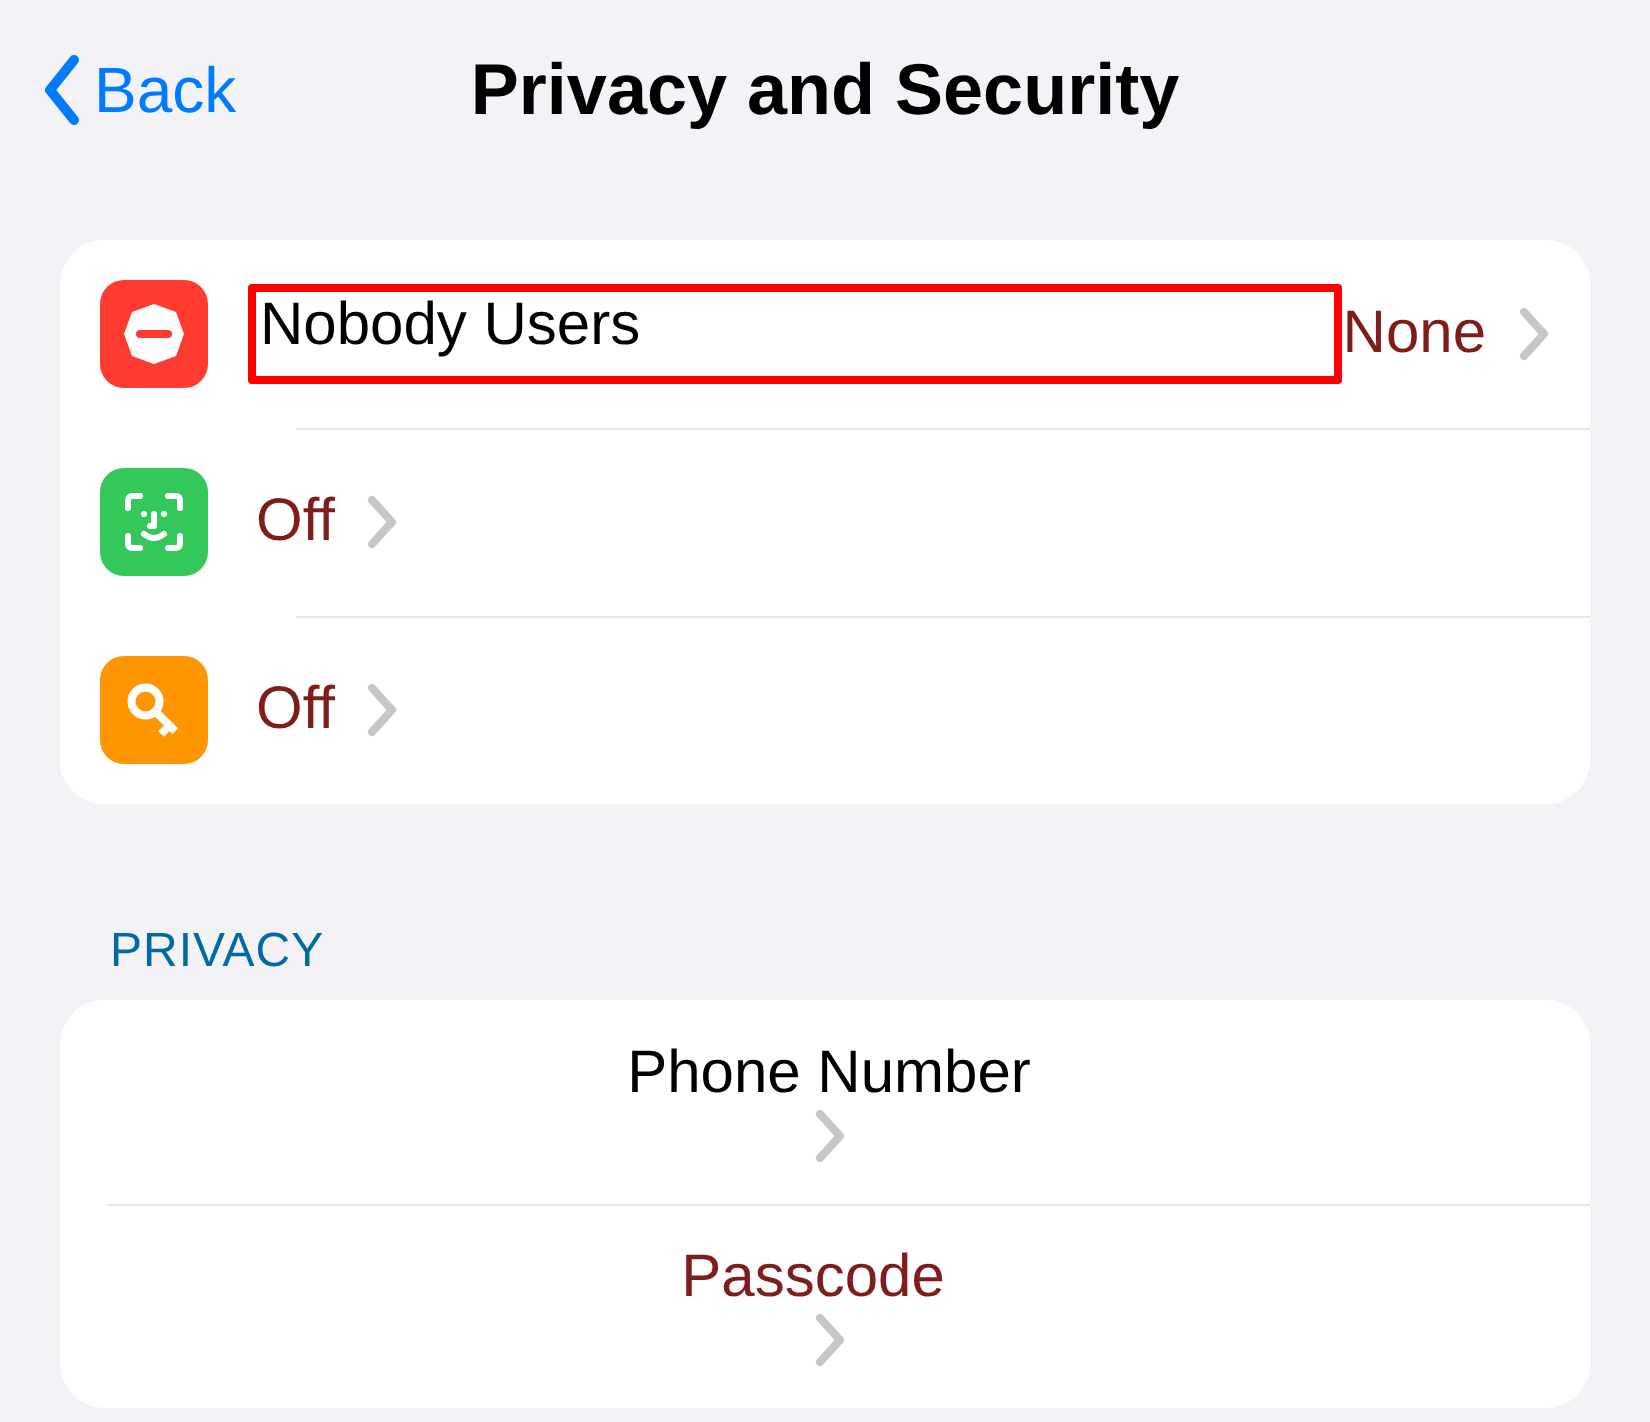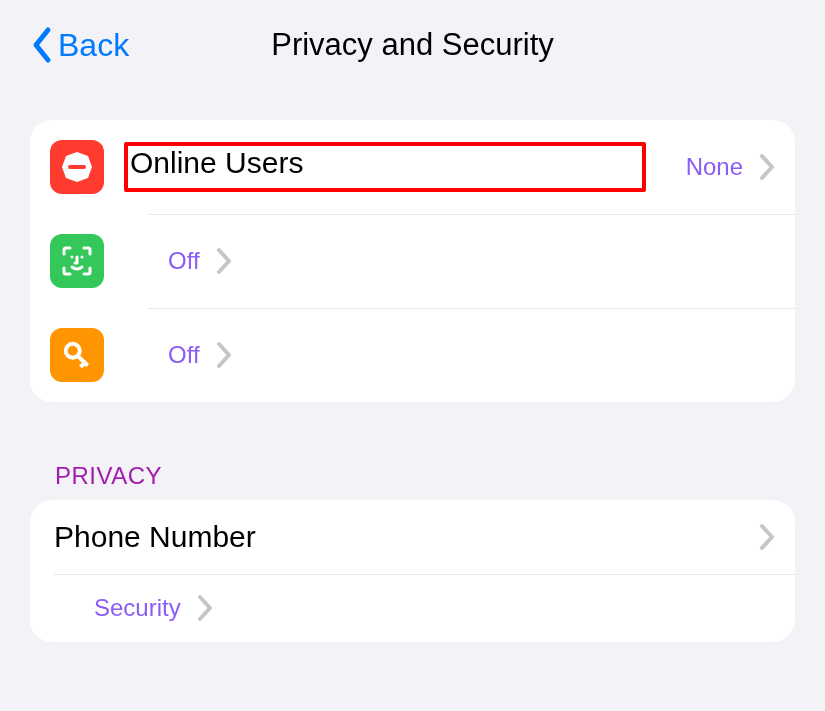--- a/index.html
+++ b/index.html
@@ -12,48 +12,48 @@
     font-family: -apple-system, "SF Pro Text", "Helvetica Neue", Arial, sans-serif;
     color: #000;
     overflow: hidden;
   }
 
   .nav {
     display: flex;
     align-items: center;
     height: 90px;
     position: relative;
-    padding: 0 22px;
+    padding: 0 11px;
   }
   .back {
     display: flex;
     align-items: center;
     color: #007aff;
     font-size: 32px;
     cursor: pointer;
     padding-left: 8px;
   }
   .back svg { margin-right: 6px; }
   .title {
     position: absolute;
     left: 50%;
     transform: translateX(-50%);
-    font-size: 31px;
-    font-weight: 400;
+    font-size: 36px;
+    font-weight: 700;
   }
 
   .group {
     margin: 30px 30px 0 30px;
     background: #ffffff;
     border-radius: 22px;
     overflow: hidden;
   }
   .section-header {
     margin: 60px 30px 10px 55px;
-    color: #a21caf;
+    color: #0369a1;
     font-size: 24px;
     letter-spacing: 0.5px;
   }
   .row {
     display: flex;
     align-items: center;
     padding: 20px 20px 20px 20px;
     cursor: pointer;
     position: relative;
   }
@@ -83,29 +83,28 @@
     font-size: 30px;
     flex: 1 1 auto;
   }
   .label.highlight {
     border: 4px solid #ff0000;
     padding: 0 6px 8px 2px;
     border-radius: 2px;
     margin-left: -4px;
   }
   .value {
-    font-size: 24px;
-    color: #8b5cf6;
+    font-size: 30px;
+    color: #7f1d1d;
     margin-right: 16px;
-    margin-left: 40px;
   }
   .chevron {
     flex-shrink: 0;
   }
-  .row.noicon { padding-left: 24px; }
+  .row.noicon { padding-left: 24px; flex-direction: column; }
 </style>
 </head>
 <body>
 
 <div class="nav">
   <div class="back">
     <svg width="22" height="38" viewBox="0 0 22 38" fill="none">
       <polyline points="18,4 6,19 18,34" stroke="#007aff" stroke-width="5" stroke-linecap="round" stroke-linejoin="round" fill="none"></polyline>
     </svg>
     <span>Back</span>
@@ -115,21 +114,21 @@
 
 <div class="group">
 
   <div class="row">
     <div class="icon-box" style="background:#ff3b30">
       <svg width="38" height="38" viewBox="0 0 38 38">
         <path d="M19 4 L30 8 L34 19 L30 30 L19 34 L8 30 L4 19 L8 8 Z" fill="#fff"></path>
         <rect x="10" y="17" width="18" height="4" rx="2" fill="#ff3b30"></rect>
       </svg>
     </div>
-    <span class="label highlight">Online Users</span>
+    <span class="label highlight">Nobody Users</span>
     <span class="value">None</span>
     <svg class="chevron" width="16" height="28" viewBox="0 0 16 28">
       <polyline points="3,3 13,14 3,25" stroke="#c6c6ca" stroke-width="4" stroke-linecap="round" stroke-linejoin="round" fill="none"></polyline>
     </svg>
   </div>
 
   <div class="row">
     <div class="icon-box" style="background:#34c759">
       <svg width="38" height="38" viewBox="0 0 38 38" fill="none" stroke="#fff" stroke-width="3" stroke-linecap="round" stroke-linejoin="round">
         <path d="M6 12 V8 a2 2 0 0 1 2-2 h4"></path>
@@ -171,19 +170,19 @@
 <div class="group" style="margin-top:0">
 
   <div class="row noicon">
     <span class="label">Phone Number</span>
     <svg class="chevron" width="16" height="28" viewBox="0 0 16 28">
       <polyline points="3,3 13,14 3,25" stroke="#c6c6ca" stroke-width="4" stroke-linecap="round" stroke-linejoin="round" fill="none"></polyline>
     </svg>
   </div>
 
   <div class="row noicon">
-    <span class="value">Security</span>
+    <span class="value">Passcode</span>
     <svg class="chevron" width="16" height="28" viewBox="0 0 16 28">
       <polyline points="3,3 13,14 3,25" stroke="#c6c6ca" stroke-width="4" stroke-linecap="round" stroke-linejoin="round" fill="none"></polyline>
     </svg>
   </div>
 
 </div>
 
 </body></html>

